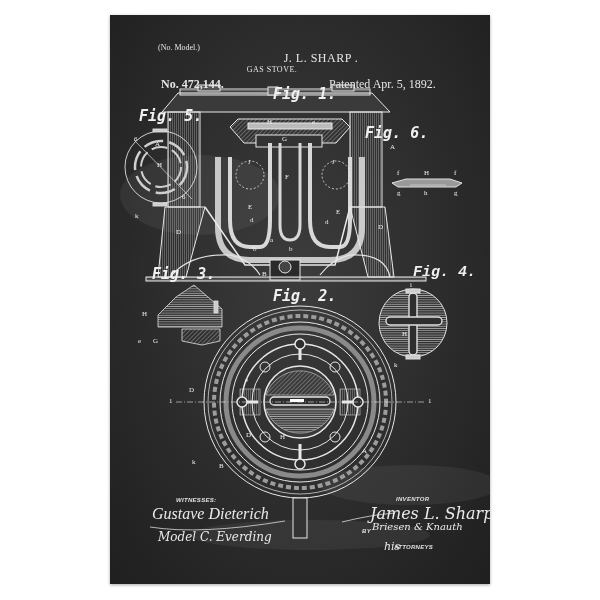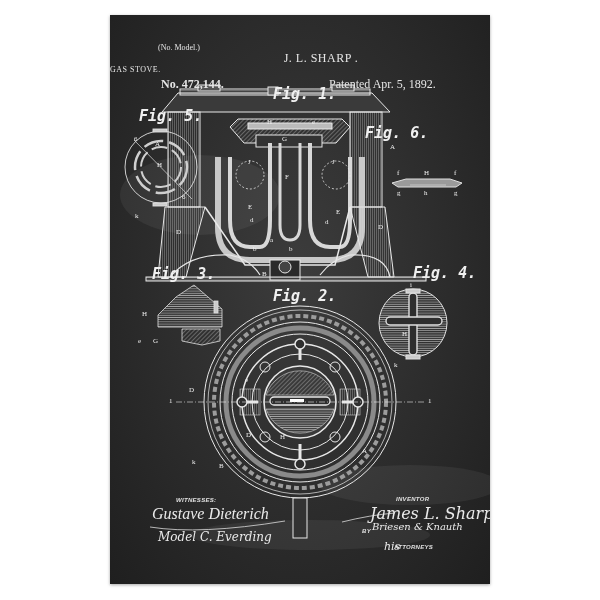--- a/index.html
+++ b/index.html
@@ -7,21 +7,21 @@
   .poster {
     position: absolute; left: 110px; top: 15px; width: 380px; height: 569px;
     background: radial-gradient(ellipse at 50% 45%, #3c3c3c 0%, #2c2c2c 55%, #1f1f1f 100%);
     box-shadow: 0 1px 3px rgba(0,0,0,0.35);
     overflow: hidden;
   }
   .poster svg { position: absolute; left: 0; top: 0; }
   .txt { position: absolute; color: #e6e6e6; white-space: nowrap; }
   .model { left: 48px; top: 28px; font-size: 8px; }
   .inventor-name { left: 0; width: 380px; text-align: center; top: 36px; font-size: 12px; letter-spacing: 0.5px; margin-left: 21px; }
-  .subject { left: 0; width: 324px; top: 50px; font-size: 8px; letter-spacing: 0.5px; }
+  .subject { left: 0; width: 324px; text-align: center; top: 50px; font-size: 8px; letter-spacing: 0.5px; }
   .patno { left: 51px; top: 62px; font-size: 12px; font-weight: bold; }
   .patdate { left: 219px; top: 62px; font-size: 12px; }
   .fig { font-family: "DejaVu Sans Mono", monospace; font-style: italic; font-weight: bold; font-size: 15px; color: #f0f0f0; }
   .sig-label { font-family: "Liberation Sans", sans-serif; font-style: italic; font-weight: bold; font-size: 6px; color: #e0e0e0; letter-spacing: 0.3px; }
   .sig { font-family: "DejaVu Serif", serif; font-style: italic; color: #eaeaea; }
   .lbl { font-family: "Liberation Serif", serif; font-size: 7px; color: #eeeeee; }
 </style>
 </head>
 <body>
 
@@ -155,21 +155,21 @@
   <div class="txt model">(No. Model.)</div>
   <div class="txt inventor-name">J. L. SHARP .</div>
   <div class="txt subject">GAS STOVE.</div>
   <div class="txt patno">No. 472,144.</div>
   <div class="txt patdate">Patented Apr. 5, 1892.</div>
 
   <div class="txt fig" style="left:163px;top:70px;">Fig. 1.</div>
   <div class="txt fig" style="left:29px;top:92px;">Fig. 5.</div>
   <div class="txt fig" style="left:255px;top:109px;">Fig. 6.</div>
   <div class="txt fig" style="left:42px;top:250px;">Fig. 3.</div>
-  <div class="txt fig" style="left:303px;top:249px;">Fig. 4.</div>
+  <div class="txt fig" style="left:303px;top:249px;font-family:Liberation Mono, monospace;">Fig. 4.</div>
   <div class="txt fig" style="left:163px;top:272px;">Fig. 2.</div>
 
   <div class="txt lbl" style="left:157px;top:103px;">H</div>
   <div class="txt lbl" style="left:202px;top:103px;">e</div>
   <div class="txt lbl" style="left:172px;top:120px;">G</div>
   <div class="txt lbl" style="left:138px;top:143px;">J</div>
   <div class="txt lbl" style="left:222px;top:143px;">J</div>
   <div class="txt lbl" style="left:175px;top:158px;">F</div>
   <div class="txt lbl" style="left:138px;top:188px;">E</div>
   <div class="txt lbl" style="left:226px;top:193px;">E</div>

